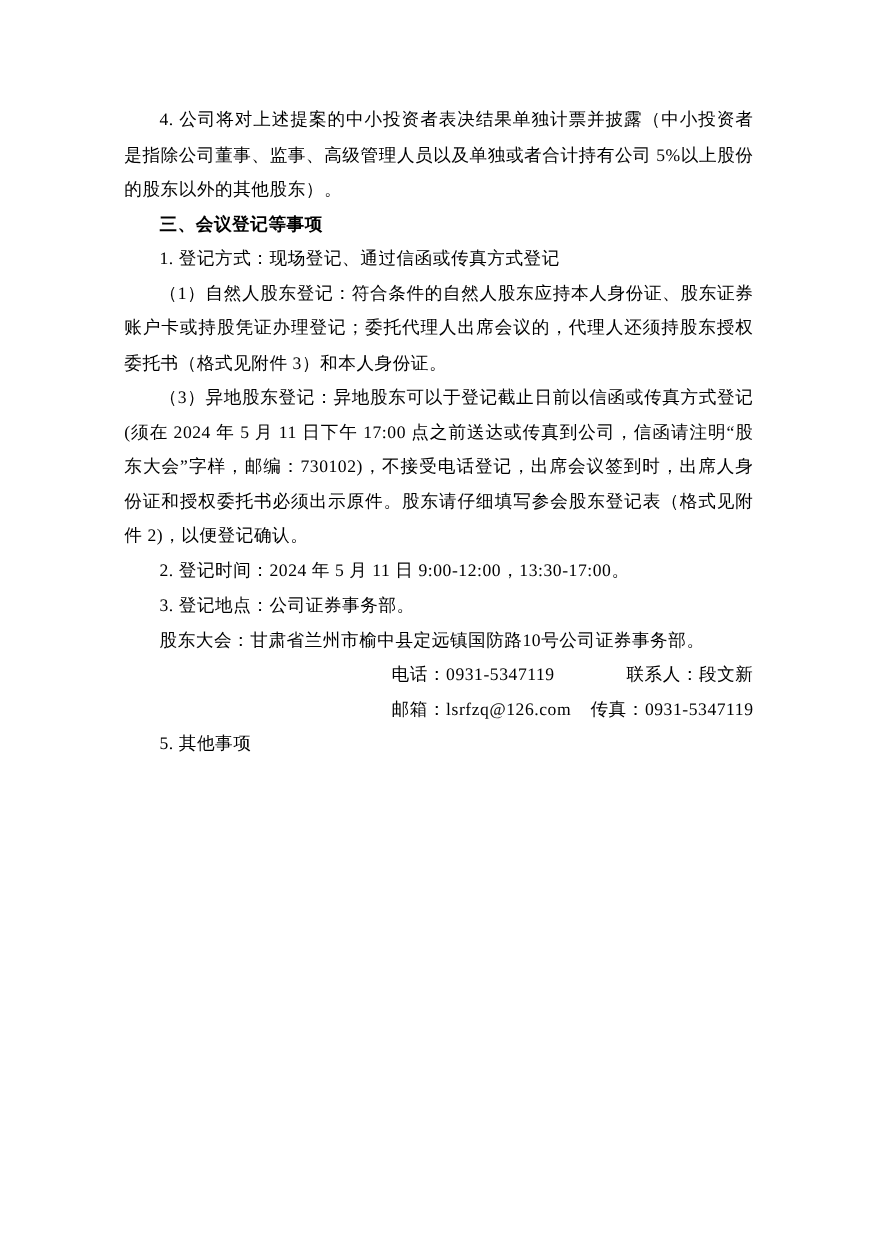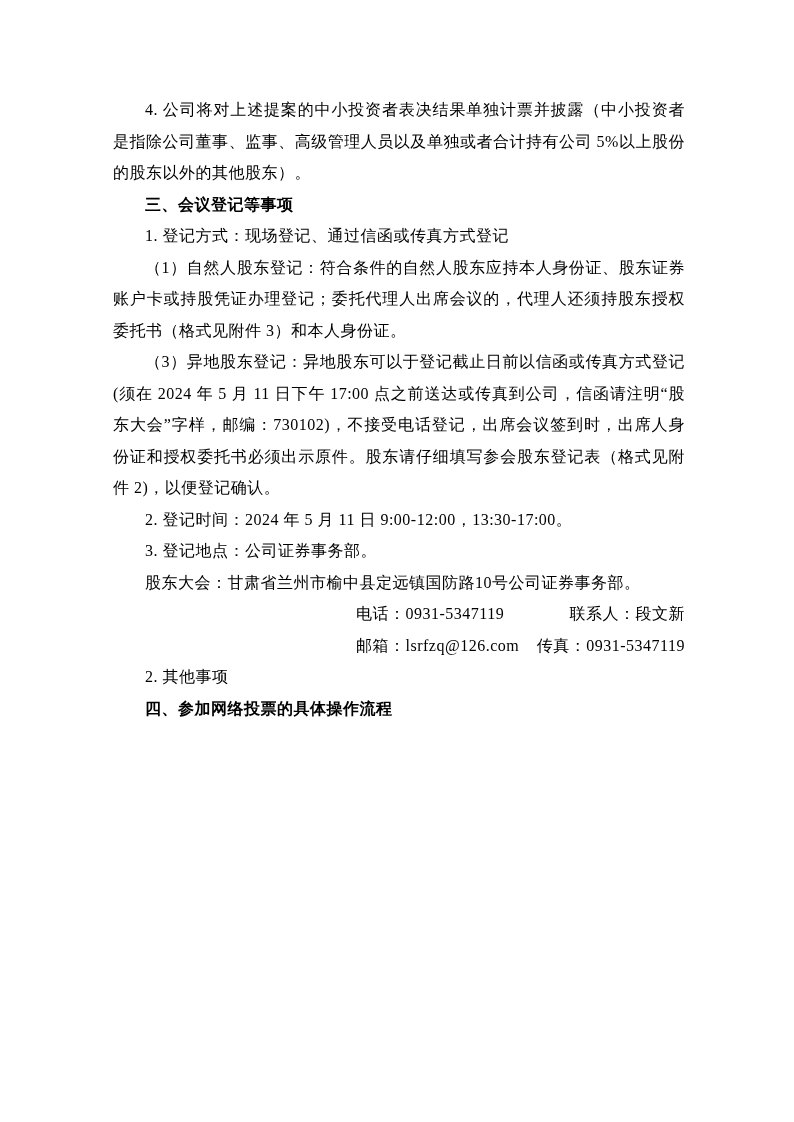--- a/index.html
+++ b/index.html
@@ -55,16 +55,15 @@
       <p class="body">4. 公司将对上述提案的中小投资者表决结果单独计票并披露（中小投资者是指除公司董事、监事、高级管理人员以及单独或者合计持有公司 5%以上股份的股东以外的其他股东）。</p>
       <p class="heading">三、会议登记等事项</p>
       <p class="body">1. 登记方式：现场登记、通过信函或传真方式登记</p>
       <p class="body">（1）自然人股东登记：符合条件的自然人股东应持本人身份证、股东证券账户卡或持股凭证办理登记；委托代理人出席会议的，代理人还须持股东授权委托书（格式见附件 3）和本人身份证。</p>
       <p class="body">（3）异地股东登记：异地股东可以于登记截止日前以信函或传真方式登记(须在 2024 年 5 月 11 日下午 17:00 点之前送达或传真到公司，信函请注明“股东大会”字样，邮编：730102)，不接受电话登记，出席会议签到时，出席人身份证和授权委托书必须出示原件。股东请仔细填写参会股东登记表（格式见附件 2)，以便登记确认。</p>
       <p class="body">2. 登记时间：2024 年 5 月 11 日 9:00-12:00，13:30-17:00。</p>
       <p class="body">3. 登记地点：公司证券事务部。</p>
       <p class="body">股东大会：甘肃省兰州市榆中县定远镇国防路10号公司证券事务部。</p>
       <p class="two-col"><span class="col1">联系人：段文新</span><span class="col2">电话：0931-5347119</span></p>
       <p class="two-col"><span class="col1">传真：0931-5347119</span><span class="col2">邮箱：lsrfzq@126.com</span></p>
-      <p class="body">2. 其他事项</p>
-      <p class="heading">四、参加网络投票的具体操作流程</p>
+      <p class="body">5. 其他事项</p>
     </div>
 </div>
 
 </body></html>

